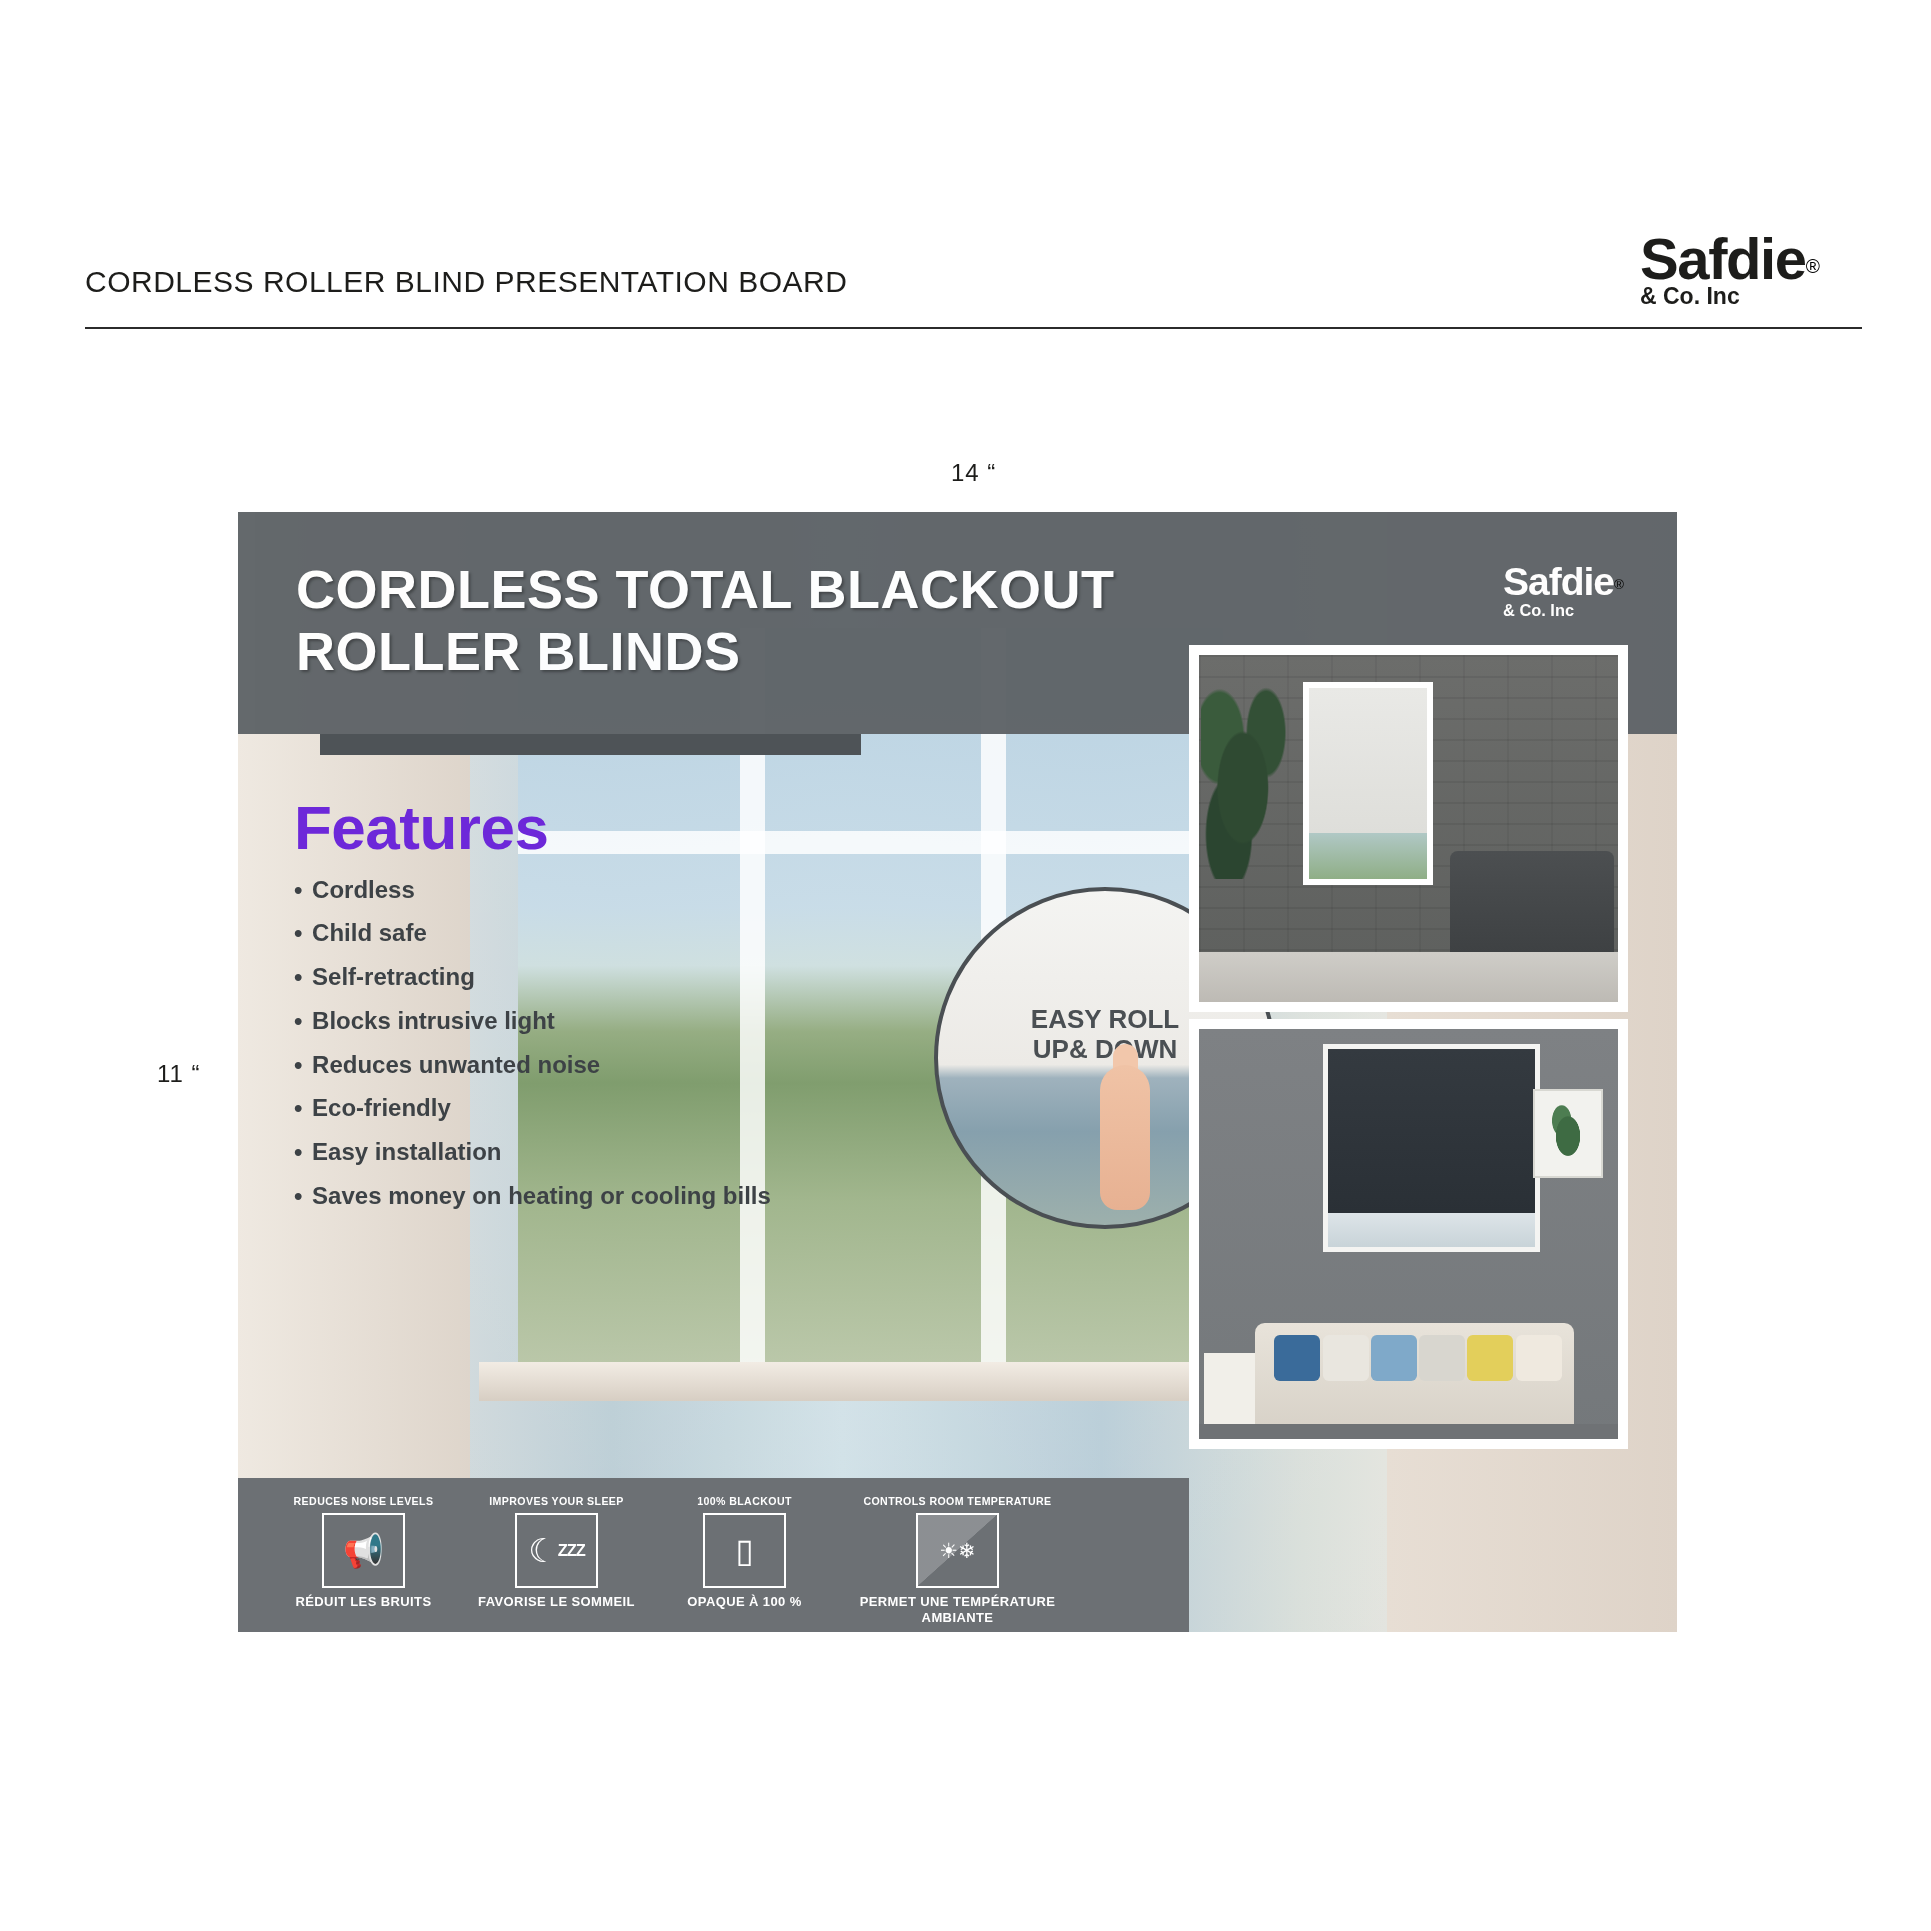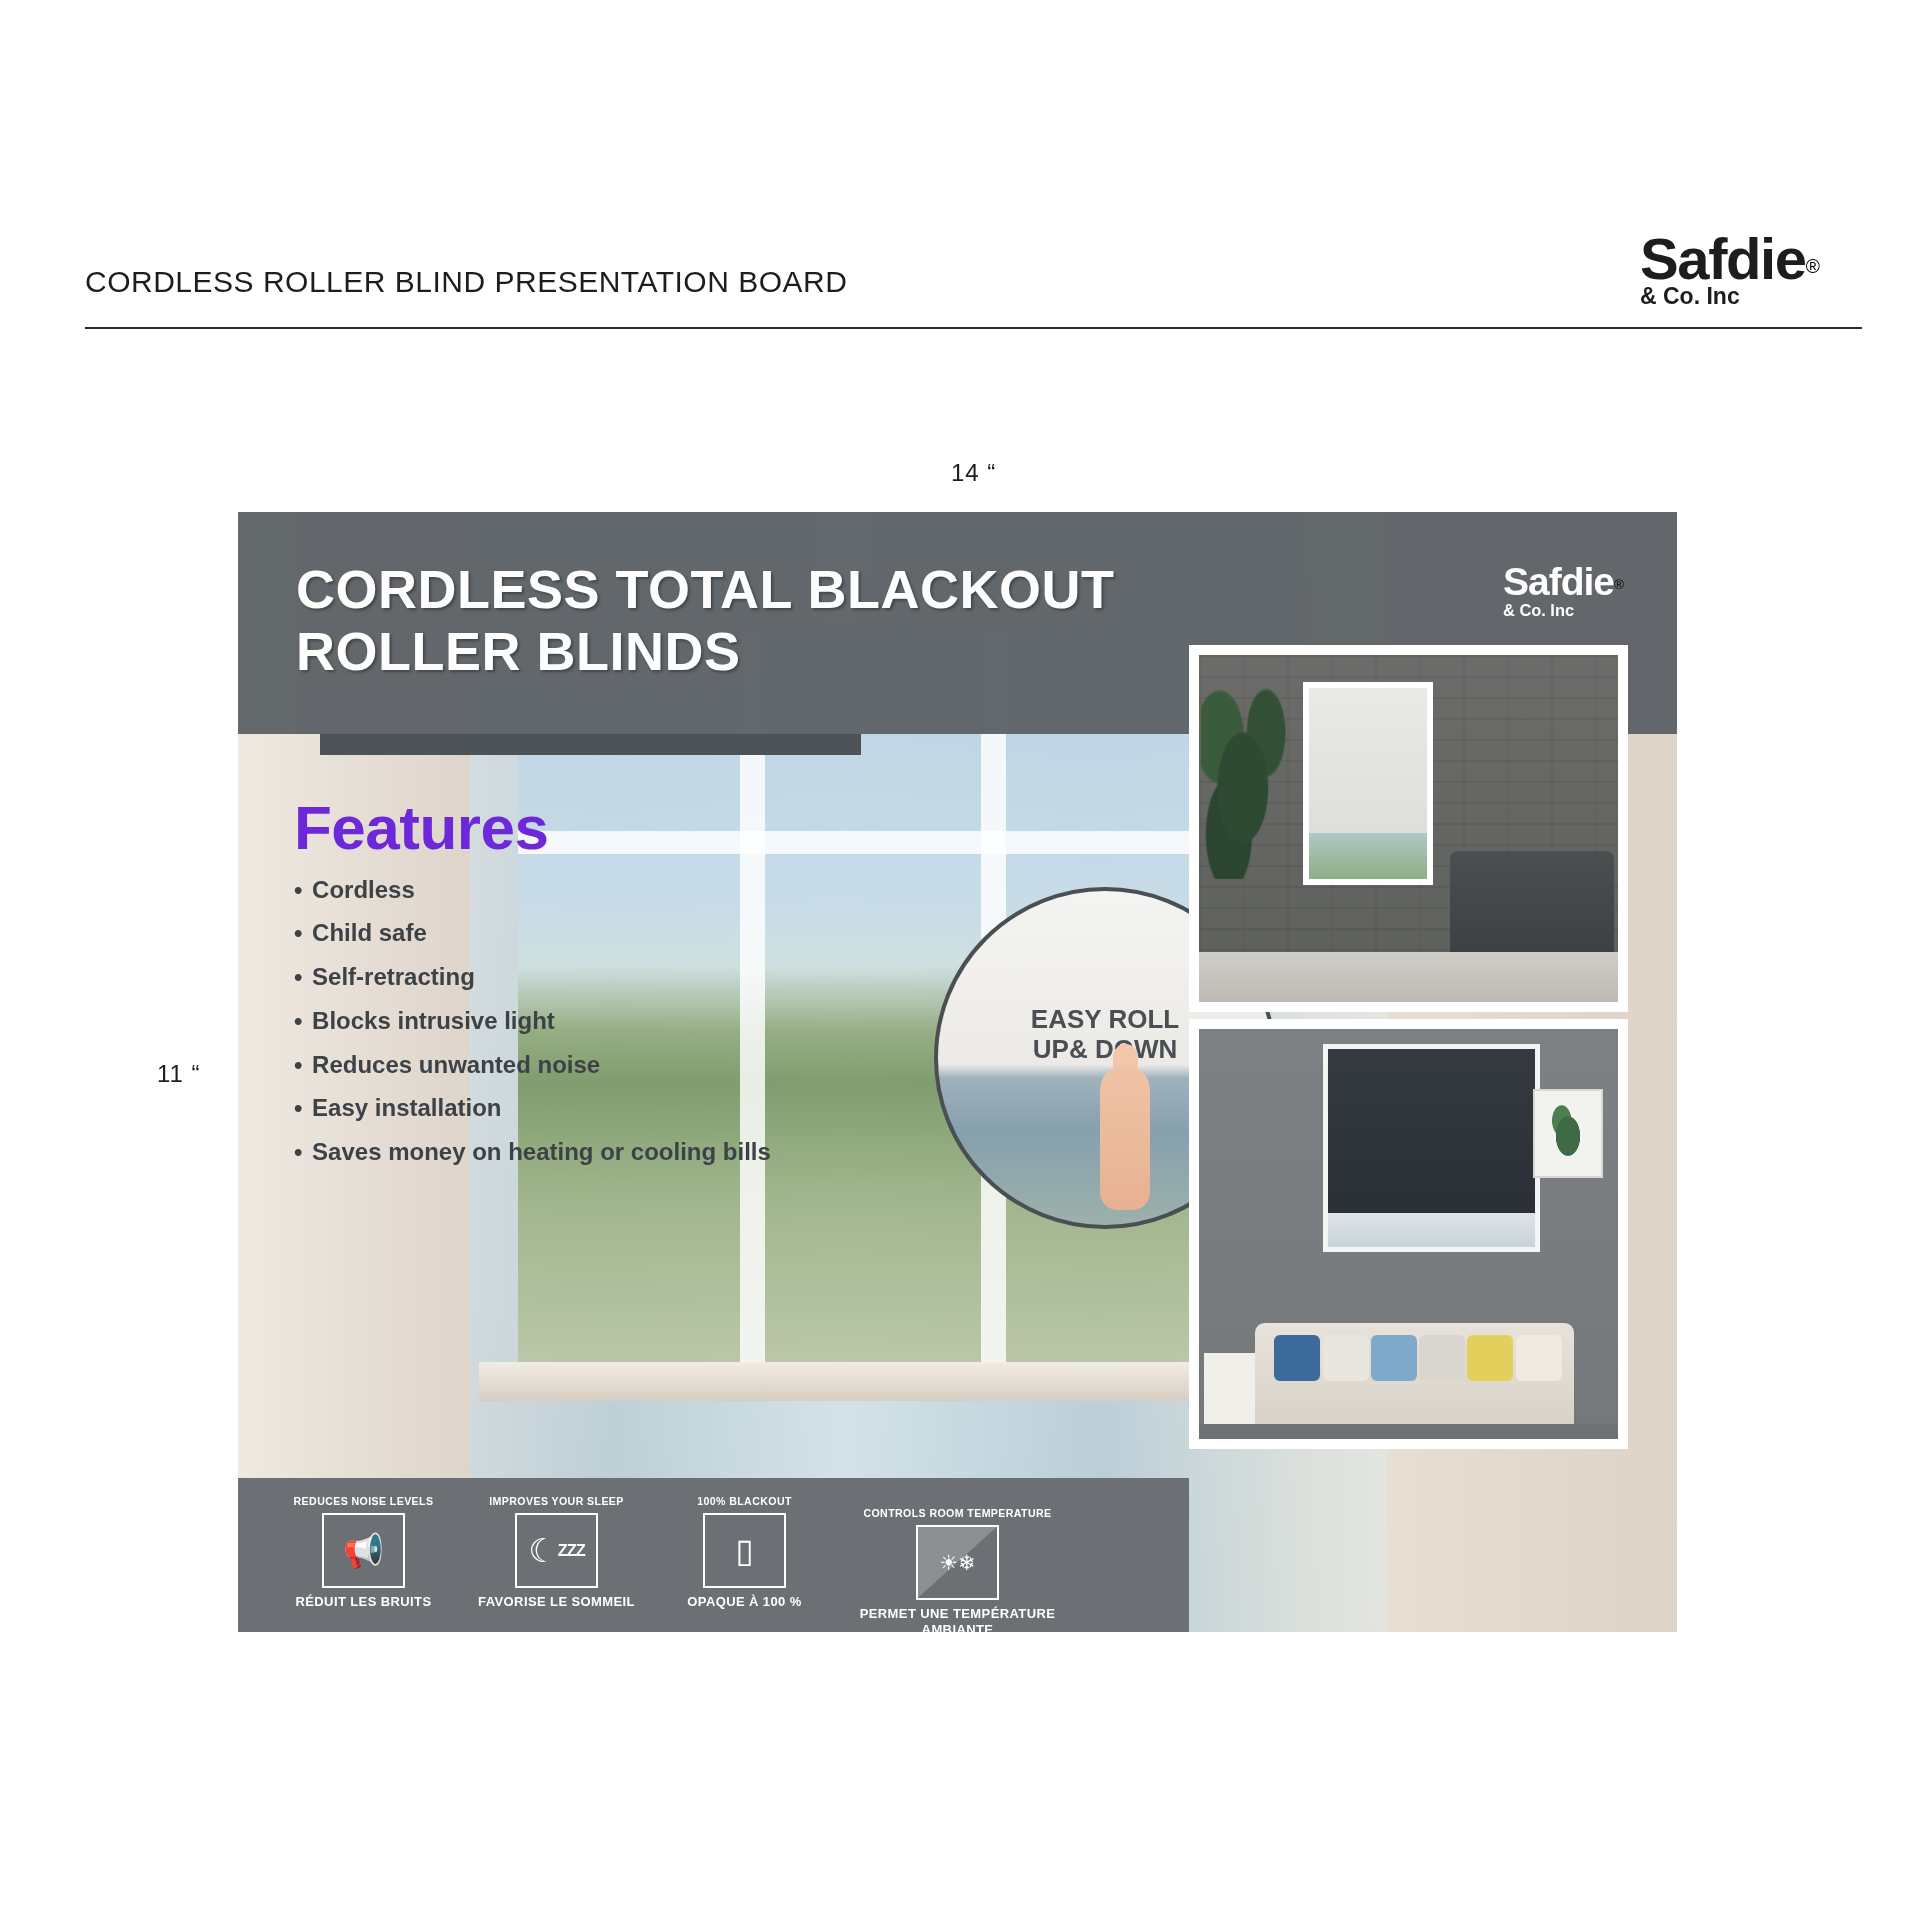--- a/index.html
+++ b/index.html
@@ -407,21 +407,21 @@
     justify-content: center;
     font-size: 33px;
     color: #ffffff;
     line-height: 1;
   }
   .icon-box .zzz { font-size: 16.4px; font-weight: bold; letter-spacing: -1px; }
 
   #cell-noise { left: 29px; width: 193px; }
   #cell-sleep { left: 222px; width: 193px; }
   #cell-blackout { left: 415px; width: 183px; }
-  #cell-temp { left: 599px; width: 241px; margin-top: 12px; }
+  #cell-temp { left: 599px; width: 241px; }
 
   .half-split {
     position: absolute; inset: 0;
     background: linear-gradient(to bottom right, #ffffff 0 49.5%, transparent 50%);
     opacity: 0.22;
   }
 </style>
 </head>
 <body>
 
@@ -474,20 +474,23 @@
         <span class="bullet">•</span><span>Child safe</span>
       </div>
       <div class="feature-item">
         <span class="bullet">•</span><span>Self-retracting</span>
       </div>
       <div class="feature-item">
         <span class="bullet">•</span><span>Blocks intrusive light</span>
       </div>
       <div class="feature-item">
         <span class="bullet">•</span><span>Reduces unwanted noise</span>
+      </div>
+      <div class="feature-item">
+        <span class="bullet">•</span><span>Eco-friendly</span>
       </div>
       <div class="feature-item">
         <span class="bullet">•</span><span>Easy installation</span>
       </div>
       <div class="feature-item">
         <span class="bullet">•</span><span>Saves money on heating or cooling bills</span>
       </div>
     </div>
 
     <div id="easy-roll-circle">

